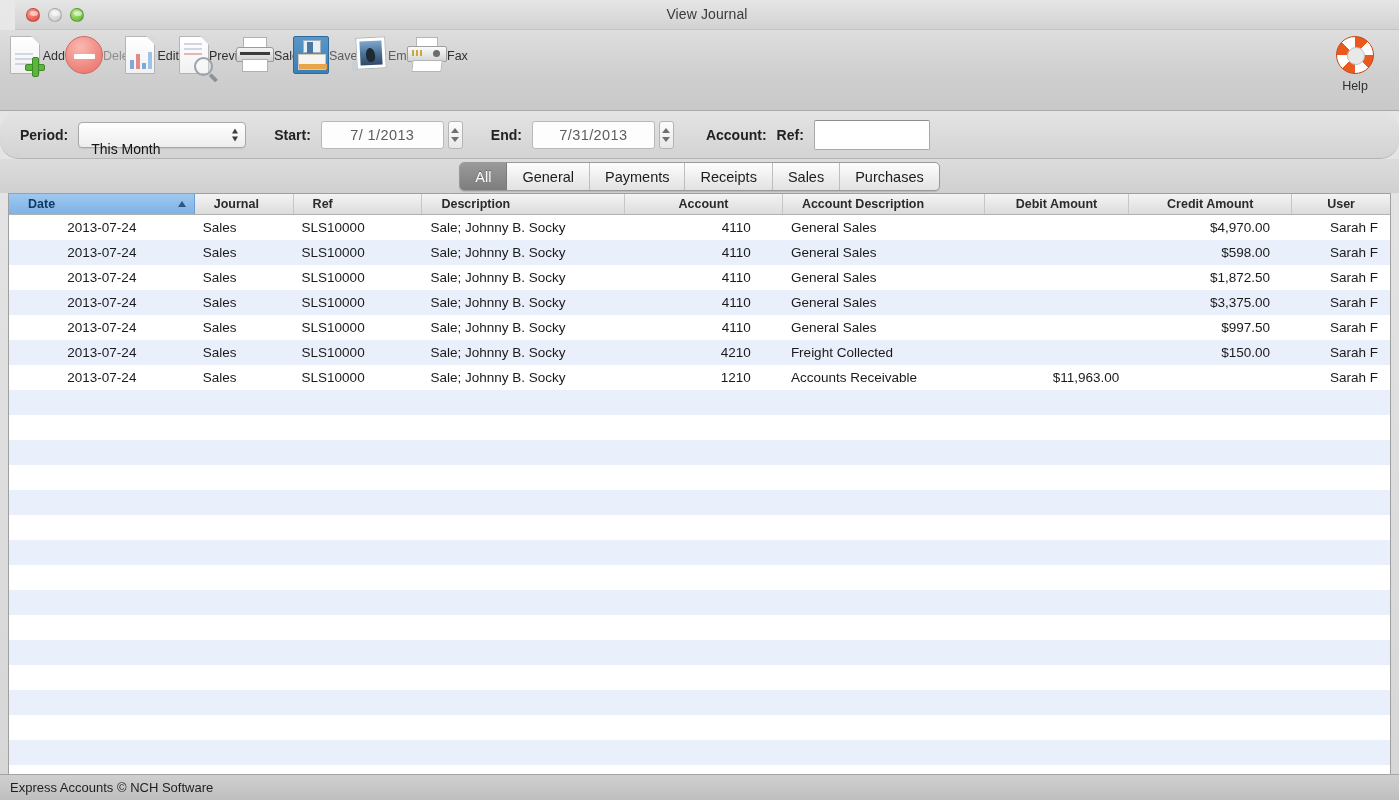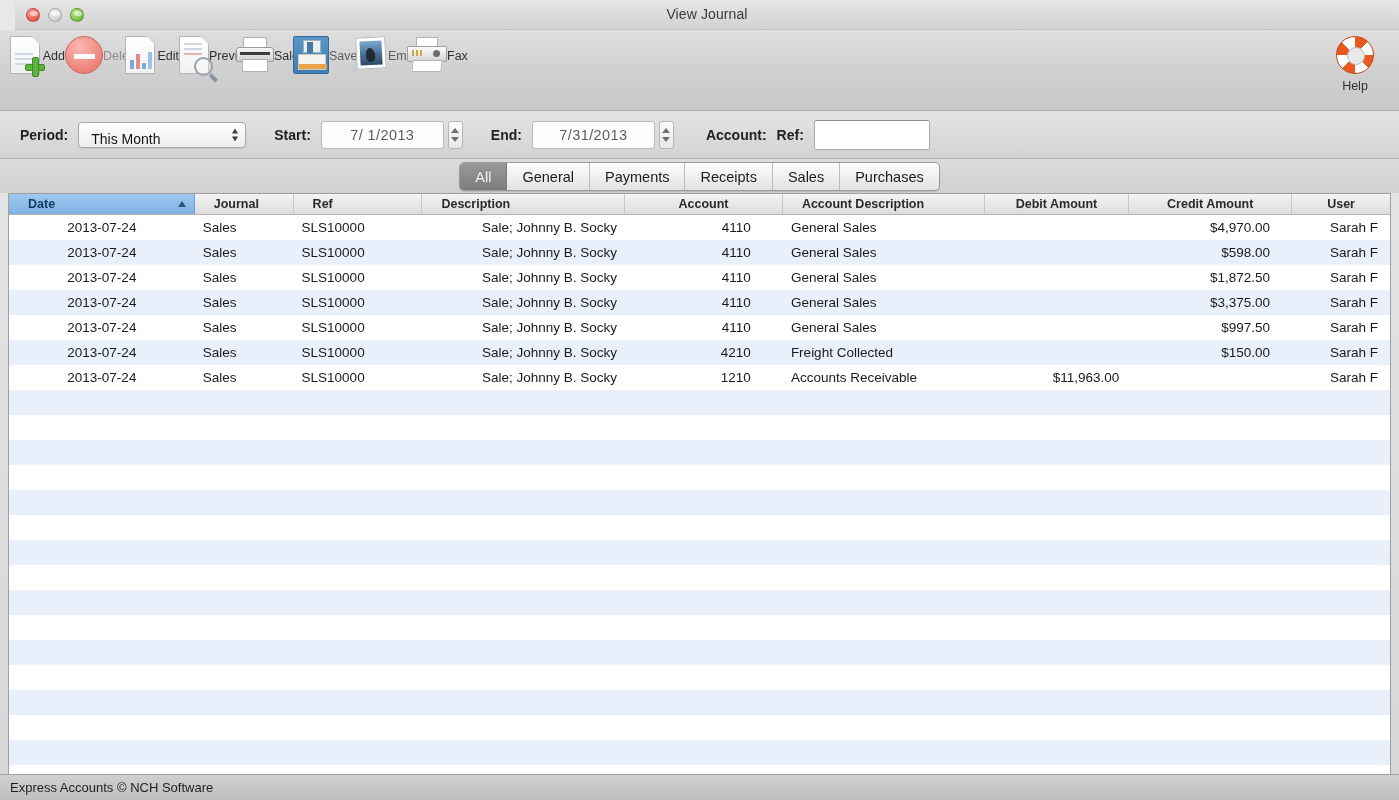--- a/index.html
+++ b/index.html
@@ -203,30 +203,30 @@
     background:#e9e9e9; border:1px solid #bdbdbd;
   }
 
   
   .filterbar{
     height: 48px; flex: 0 0 48px;
     background: linear-gradient(to bottom,#e4e4e4,#d3d3d3);
     border-bottom: 1px solid #b4b4b4;
     display:flex; align-items:center;
     padding-left: 20px;
-    font-size: 14px; color:#1d1d1d;
+    font-size: 14px; color:#1d1d1d;border-radius:19px;
   }
   .flabel{ font-weight:bold; color:#222; margin-right:10px; white-space:nowrap;}
   .popup{
     position:relative;
     height:26px; border:1px solid #a8a8a8; border-radius:4px;
     background: linear-gradient(to bottom,#ffffff,#ededed);
     box-shadow: 0 1px 0 rgba(255,255,255,.7) inset, 0 1px 1px rgba(0,0,0,.08);
-    display:flex; align-items:flex-end;
-    padding: 0 26px 0 12px;
+    display:flex; align-items:flex-start;
+    padding: 18px 26px 0 12px;
     font-size: 14px; color:#141414;
     white-space: nowrap;
   }
   .popup .arrows{
     position:absolute; right:7px; top:50%; transform: translateY(-50%);
     display:flex; flex-direction:column; gap:3px;
   }
   .popup .arrows i{ width:0;height:0;border-style:solid;}
   .popup .arrows i.up{ border-width:0 3.5px 5px 3.5px; border-color: transparent transparent #3d3d3d transparent;}
   .popup .arrows i.dn{ border-width:5px 3.5px 0 3.5px; border-color: #3d3d3d transparent transparent transparent;}
@@ -341,21 +341,21 @@
   .w-desc   { width:203px; }
   .w-acct   { width:158px; }
   .w-acctd  { width:202px; }
   .w-debit  { width:145px; }
   .w-credit { width:163px; }
   .w-user   { width:98px;  }
 
   .td.w-date   { text-align:center; }
   .td.w-journal{ text-align:left; }
   .td.w-ref    { text-align:left; }
-  .td.w-desc   { text-align:right; }
+  .td.w-desc   { text-align:left; }
   .td.w-acct   { text-align:right; padding-right:32px;}
   .td.w-acctd  { text-align:left; }
   .td.w-debit  { text-align:right; padding-right:10px;}
   .td.w-credit { text-align:right; padding-right:22px;}
   .td.w-user   { text-align:right; padding-right:12px;}
 
   .th.w-acct   { justify-content:center;}
   .th.w-acctd  { justify-content:flex-start;}
   .th.w-debit  { justify-content:center;}
   .th.w-credit { justify-content:center;}

